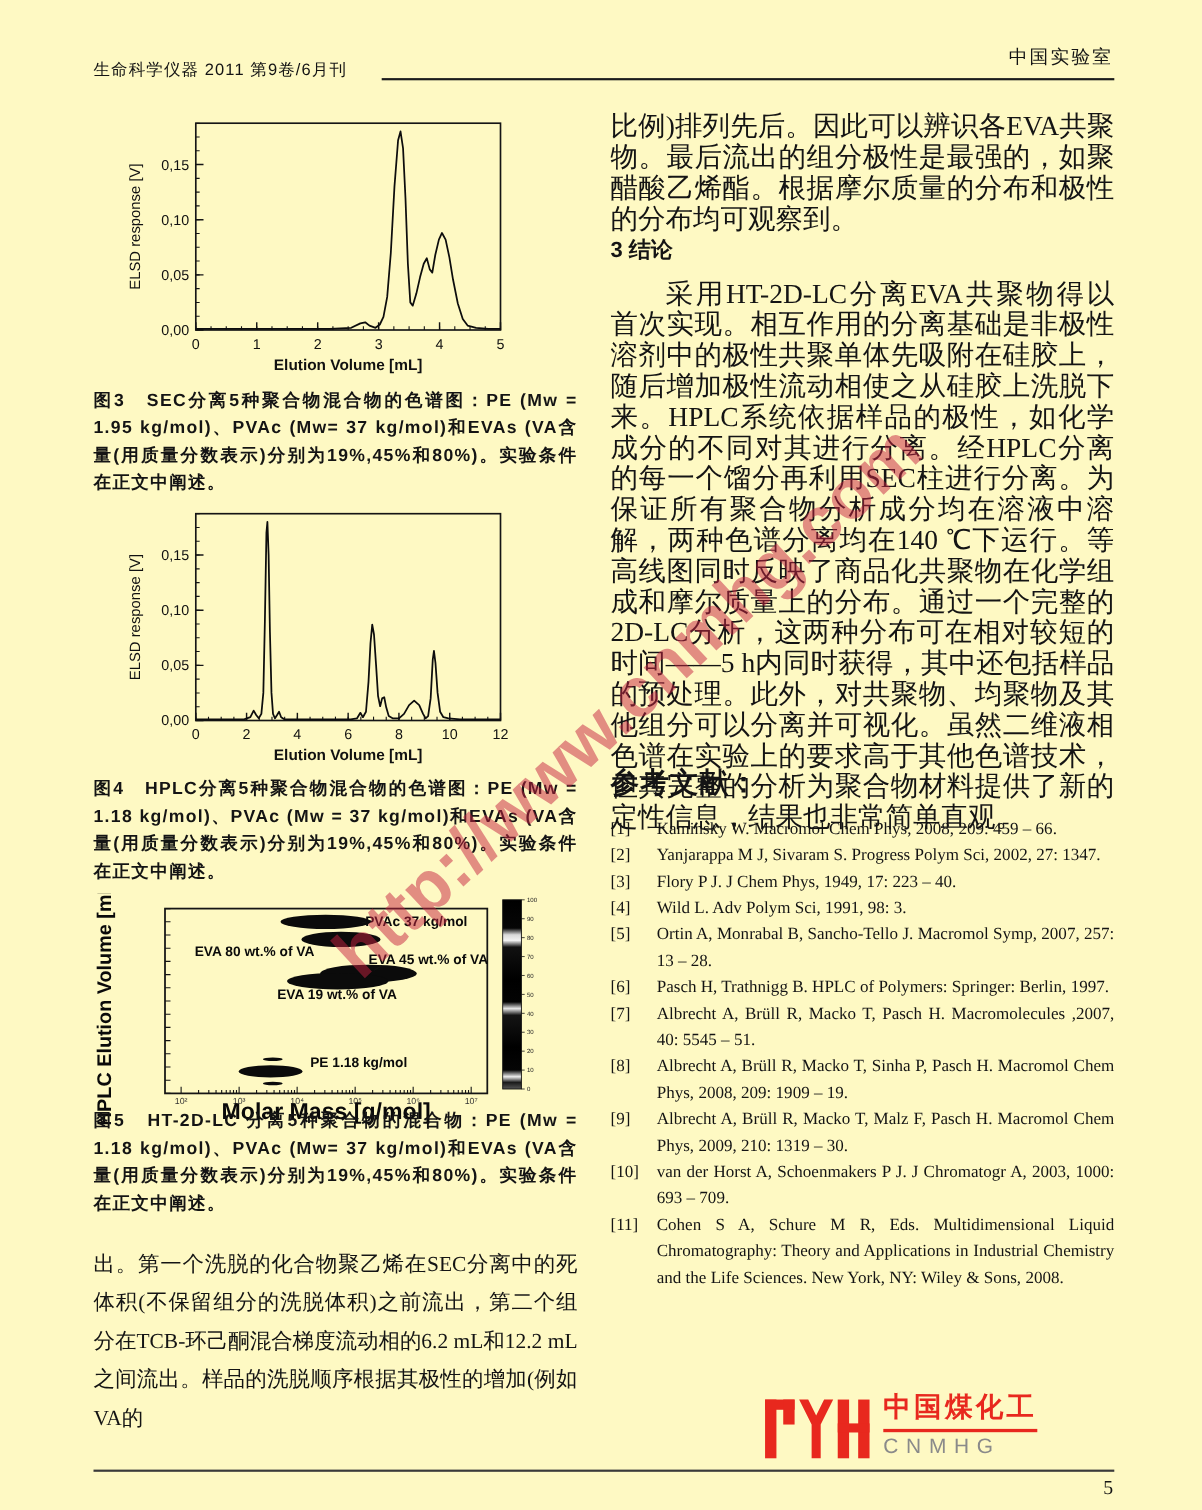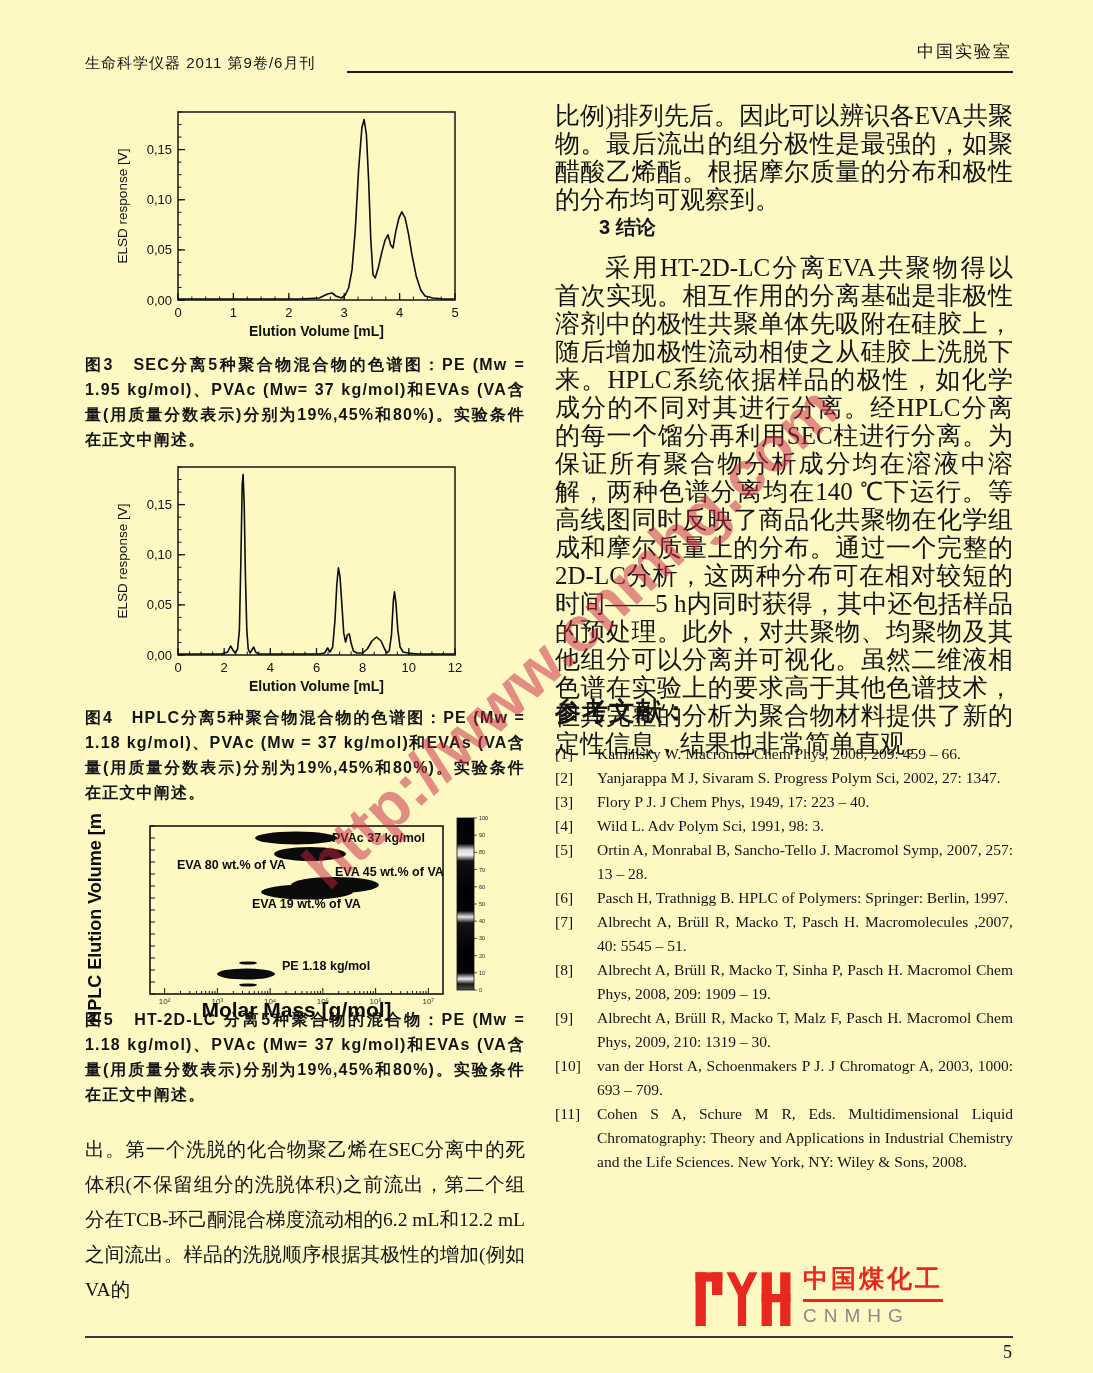--- a/index.html
+++ b/index.html
@@ -12,21 +12,21 @@
   .hdr-rule{position:absolute;left:347px;top:71px;width:666px;height:2px;background:#1c1c1c;}
   .col-left{position:absolute;left:85px;top:100px;width:440px;height:1190px;}
   .col-right{position:absolute;left:555px;top:96px;width:458px;height:1230px;}
   .col-left>*,.col-right>*{position:absolute;left:0;}
   .chart{display:block;width:440px;font-family:"Liberation Sans",sans-serif;}
   .caption{font-family:"Liberation Sans",sans-serif;font-weight:bold;font-size:16px;
         line-height:25px;letter-spacing:1.2px;text-align:justify;width:440px;}
   .body-text{font-size:19.5px;line-height:35px;text-align:justify;width:440px;}
   .col-right .body-text{width:458px;line-height:28px;font-size:25px;}
   .indent{text-indent:2em;}
-  .sec-heading{font-family:"Liberation Sans",sans-serif;font-weight:bold;font-size:20px;margin-left:44px;}
+  .sec-heading{font-family:"Liberation Sans",sans-serif;font-weight:bold;font-size:20px;}
   .ref-heading{font-family:"Liberation Sans",sans-serif;font-weight:bold;font-size:26px;letter-spacing:1px;text-align:right;}
   #refs{list-style:none;margin:0;padding:0;width:458px;}
   #refs li{position:relative;padding-left:42px;font-size:15.5px;line-height:24px;text-align:justify;margin:0;}
   #refs li .lab{position:absolute;left:0;top:0;}
   .logo{display:flex;align-items:flex-start;gap:12px;margin-top:16px;}
   .logo-mark{width:96px;height:64px;}
   .logo-cn{font-family:"Liberation Sans",sans-serif;color:#e8281e;font-size:25px;font-weight:bold;
         letter-spacing:3px;border-bottom:3px solid #e8281e;padding-bottom:4px;}
   .logo-en{font-family:"Liberation Sans",sans-serif;color:#8a8a8a;font-size:19px;letter-spacing:7px;margin-top:3px;}
   .watermark{position:absolute;left:120px;top:600px;width:900px;text-align:center;

